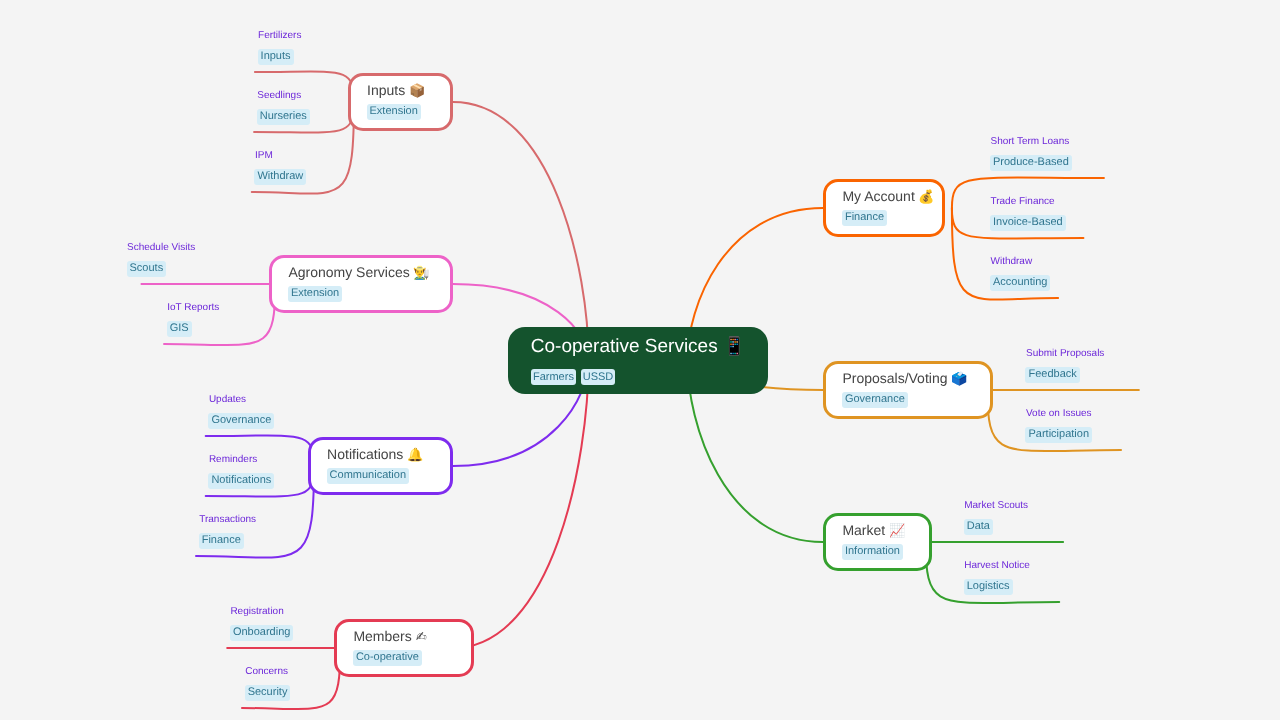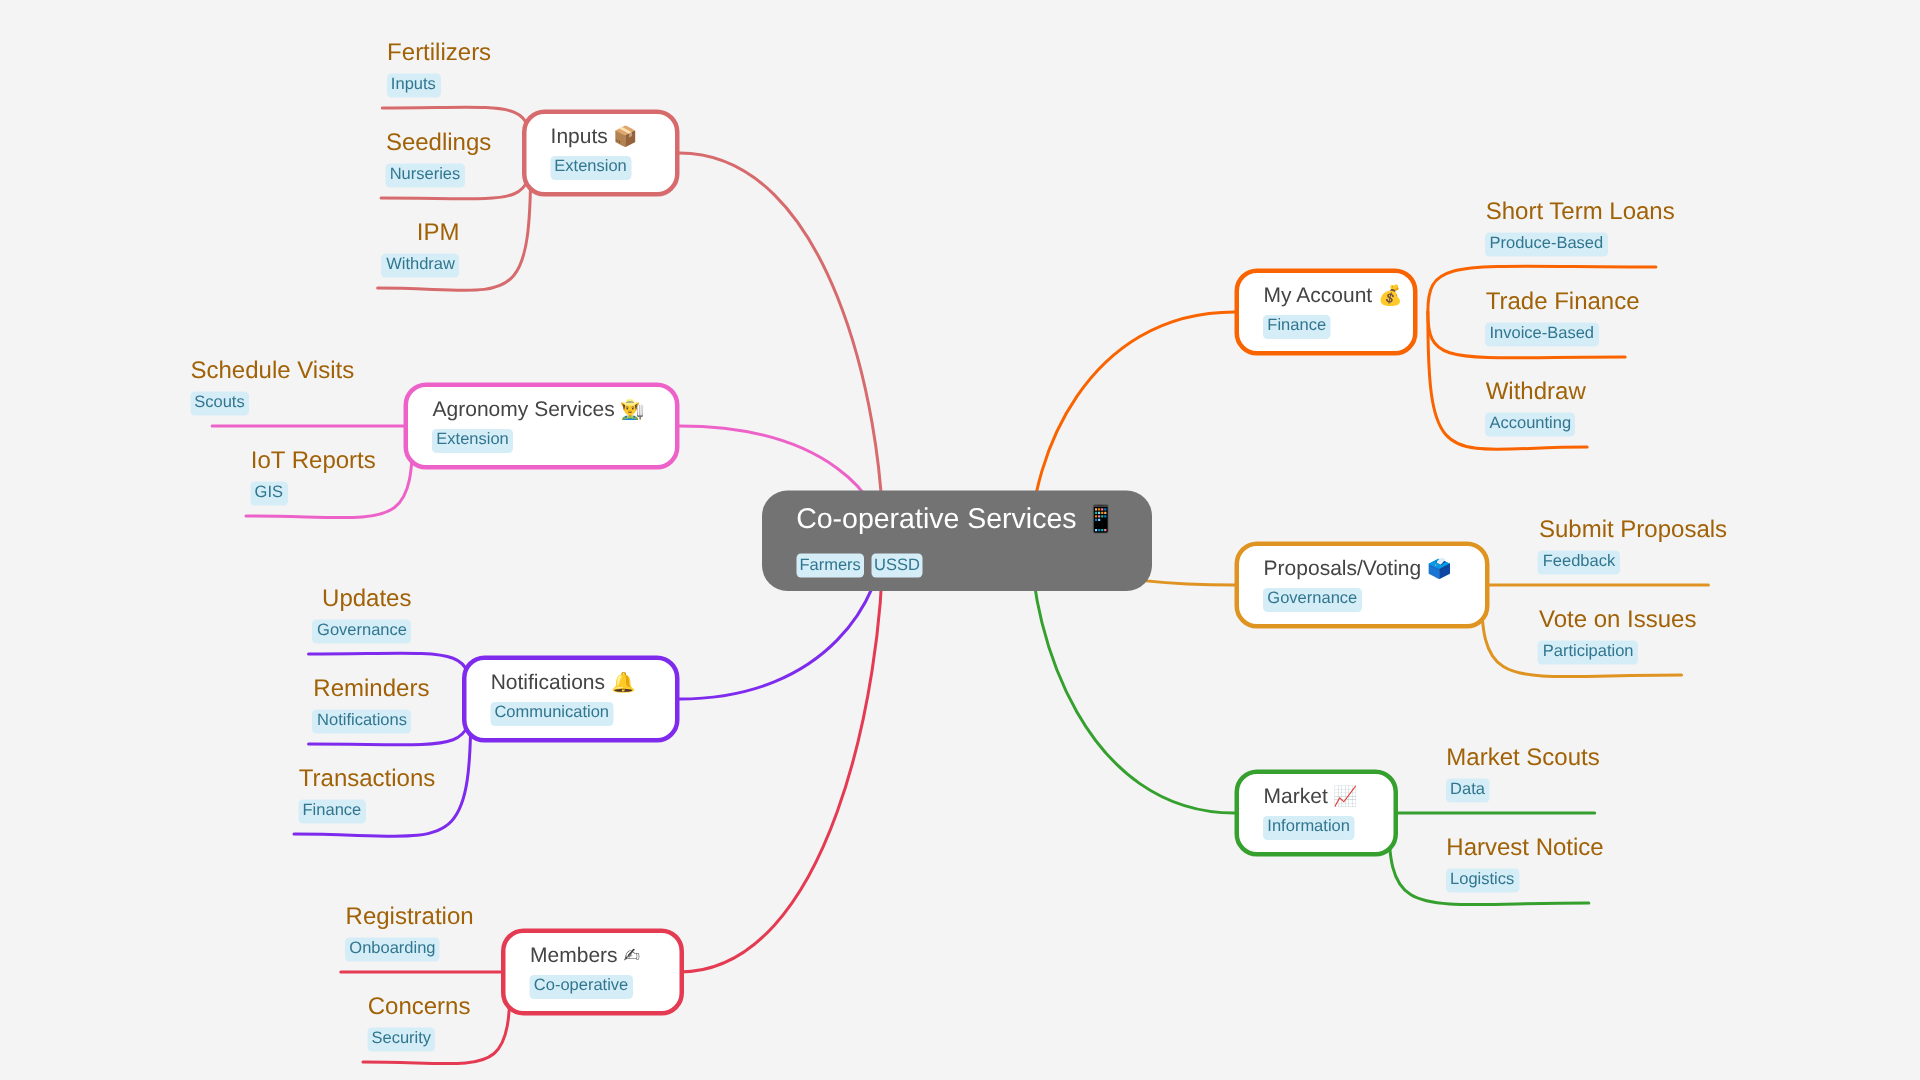--- a/index.html
+++ b/index.html
@@ -6,21 +6,21 @@
   body{width:1280px;height:720px;overflow:hidden;background:#f4f4f4;
        font-family:"Liberation Sans",sans-serif;
        -webkit-font-smoothing:antialiased;text-rendering:geometricPrecision;}
   #mindmap{position:relative;width:1280px;height:720px;}
   #links{position:absolute;left:0;top:0;width:1280px;height:720px;overflow:visible;}
   .node{position:absolute;white-space:nowrap;}
   .root-node{border-radius:17px;}
   .root-title{font-size:19px;line-height:14px;}
   .branch-node{background:#fff;border-style:solid;border-width:3px;border-radius:15px;box-sizing:border-box;}
   .branch-title{font-size:14px;color:#444;line-height:10px;}
-  .leaf-label{font-size:16px;color:#a16207;line-height:10px;text-align:right;}
+  .leaf-label{font-size:10px;color:#6d28d9;line-height:10px;}
   .tag{display:inline-block;background:#d5edf7;color:#31768f;font-size:11px;
        border-radius:3px;padding:0 3px;line-height:15.6px;height:15.6px;
        vertical-align:top;}
   .root-node .tag{line-height:16.3px;height:16.3px;padding:0 2.2px;}
   .emoji{font-family:"DejaVu Sans",sans-serif;font-size:0.94em;}
 </style>
 </head>
 <body style="background: rgb(244, 244, 244);">
 
 <div id="mindmap">
@@ -43,21 +43,21 @@
       <path d="M951.90,208.00C951.90,171.03 969.26,178.00 1103.93,178.00" fill="none" stroke="#fa6400" stroke-width="2" stroke-linecap="round"></path>
       <path d="M951.90,208.00C951.90,244.97 966.92,238.00 1083.43,238.00" fill="none" stroke="#fa6400" stroke-width="2" stroke-linecap="round"></path>
       <path d="M951.90,208.00C951.90,318.93 964.03,298.00 1058.12,298.00" fill="none" stroke="#fa6400" stroke-width="2" stroke-linecap="round"></path>
       <path d="M687.40,360.00C687.40,370.38 723.59,390.00 823.03,390.00" fill="none" stroke="#df9422" stroke-width="2" stroke-linecap="round"></path>
       <path d="M987.41,390.00L1138.90,390.00" fill="none" stroke="#df9422" stroke-width="2" stroke-linecap="round"></path>
       <path d="M987.41,390.00C987.41,463.95 1002.67,450.00 1121.03,450.00" fill="none" stroke="#df9422" stroke-width="2" stroke-linecap="round"></path>
       <path d="M687.40,360.00C687.40,422.95 723.59,542.00 823.03,542.00" fill="none" stroke="#35a02e" stroke-width="2" stroke-linecap="round"></path>
       <path d="M925.62,542.00L1063.11,542.00" fill="none" stroke="#35a02e" stroke-width="2" stroke-linecap="round"></path>
       <path d="M925.62,542.00C925.62,615.95 940.88,602.00 1059.22,602.00" fill="none" stroke="#35a02e" stroke-width="2" stroke-linecap="round"></path>
     </svg>
-<div class="node root-node" style="left: 507.973px; top: 326.5px; width: 260.053px; height: 67px; background: #737373; color: rgb(255, 255, 255);">
+<div class="node root-node" style="left: 507.973px; top: 326.5px; width: 260.053px; height: 67px; background: #14532d; color: rgb(255, 255, 255);">
     <div class="root-title" style="position: absolute; left: 22.8px; top: 13.8px;">
       <span>Co-operative Services</span>
       <span class="emoji">📱</span>
     </div>
     <div class="tag-row" style="position: absolute; left: 22.8px; top: 42.1px;"><span class="tag">Farmers</span> <span class="tag">USSD</span></div>
   </div>
     <div class="node branch-node" style="left: 347.652px; top: 73.35px; width: 105.322px; height: 57.3px; border-color: rgb(215, 106, 108);">
     <div class="branch-title" style="position: absolute; left: 16.4px; top: 8.5px;">
       <span>Inputs</span>
       <span class="emoji">📦</span>
@@ -125,21 +125,21 @@
     <div class="tag-row leaf-tag-row" style="margin-top: 7.7px; margin-left: -0.5px;">
       <span class="tag">Notifications</span>
     </div>
   </div>
     <div class="node leaf-node" style="left: 199.202px; top: 515.4px;">
     <div class="leaf-label">Transactions</div>
     <div class="tag-row leaf-tag-row" style="margin-top: 7.7px; margin-left: -0.5px;">
       <span class="tag">Finance</span>
     </div>
   </div>
-    <div class="node branch-node" style="left: 333.992px; top: 619.35px; width: 122px; height: 57.3px; border-color: rgb(228, 59, 83);">
+    <div class="node branch-node" style="left: 333.992px; top: 619.35px; width: 140px; height: 57.3px; border-color: rgb(228, 59, 83);">
     <div class="branch-title" style="position: absolute; left: 16.4px; top: 8.5px;">
       <span>Members</span>
       <span class="emoji">✍</span>
     </div>
     <div class="tag-row" style="position: absolute; left: 15.9px; top: 27.6px;">
       <span class="tag">Co-operative</span>
     </div>
   </div>
     <div class="node leaf-node" style="left: 230.389px; top: 607.4px;">
     <div class="leaf-label">Registration</div>

